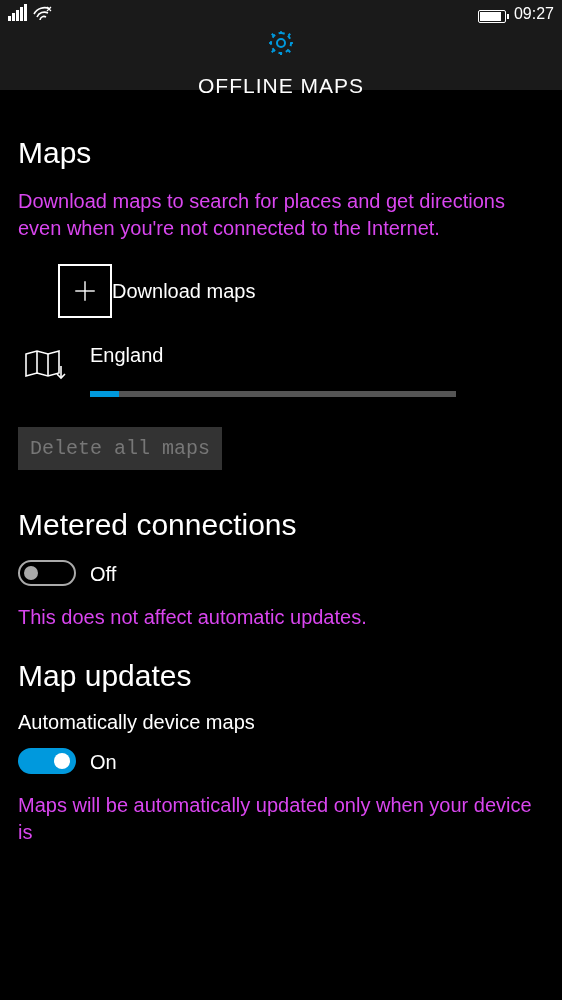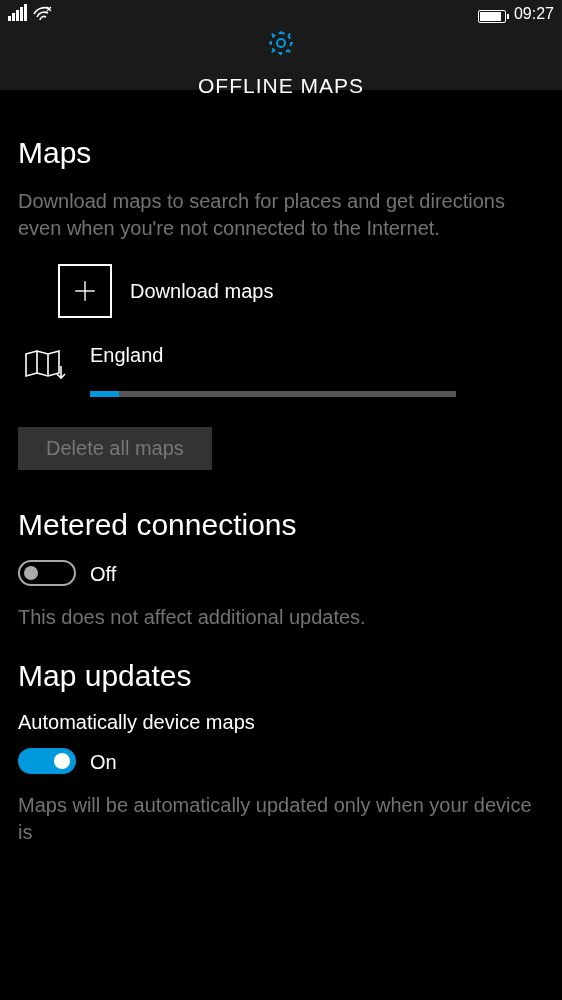--- a/index.html
+++ b/index.html
@@ -46,45 +46,46 @@
     padding: 0 14px;
     gap: 16px;
     flex-direction: column;
   }
   .header-title { font-size: 21px; letter-spacing: 1px; font-weight: 400; }
 
   
   .content { padding: 22px 18px 0 18px; }
   h1.section { font-size: 30px; font-weight: 300; margin-top: 28px; margin-bottom: 18px; }
   h1.section.first { margin-top: 24px; }
-  .desc { font-size: 20px; line-height: 1.35; color: #737373; margin-bottom: 22px; }
-
-  
-  .dl-row { display: flex; align-items: center; gap: 18px; margin-bottom: 26px; padding-left: 40px; }
+  .desc { font-size: 20px; line-height: 1.35; color: #d946ef; margin-bottom: 22px; }
+
+  
+  .dl-row { display: flex; align-items: center; margin-bottom: 26px; padding-left: 40px; }
   .plus-box {
     width: 54px; height: 54px; border: 2px solid #fff;
     display: flex; align-items: center; justify-content: center;
   }
   .dl-label { font-size: 20px; }
 
   
   .map-row { display: flex; align-items: flex-start; gap: 18px; margin-bottom: 30px; }
   .map-icon-slot { width: 54px; display:flex; justify-content:center; padding-top:4px; }
   .map-body { flex: 1; }
   .map-name { font-size: 20px; margin-bottom: 24px; }
   .progress-track {
     height: 6px; background: #555; width: 366px; position: relative;
   }
   .progress-fill { position:absolute; left:0; top:0; bottom:0; background:#0099dd; }
 
   
   .delete-btn {
     background: #333; color: #777; font-size: 20px;
-    padding: 10px 28px; border: none; display: inline-block;
+    padding: 10px 12px; border: none; display: inline-block;
     margin-bottom: 10px;
+    font-family: Liberation Mono, monospace;
   }
 
   
   .toggle-row { display: flex; align-items: flex-end; gap: 14px; margin: 14px 0 18px 0; }
   .toggle {
     width: 58px; height: 26px; border: 2px solid #aaa; border-radius: 14px;
     position: relative; background: transparent;
   }
   .toggle .knob {
     position: absolute; width: 14px; height: 14px; border-radius: 50%;
@@ -179,21 +180,21 @@
   
   <h1 class="section">Metered connections</h1>
 
   <div class="toggle-row">
     <div class="toggle">
         <div class="knob"></div>
       </div>
     <span class="toggle-label">Off</span>
   </div>
 
-  <p class="desc">This does not affect additional updates.</p>
+  <p class="desc">This does not affect automatic updates.</p>
 
   
   <h1 class="section">Map updates</h1>
   <p class="sub-label">Automatically device maps</p>
 
   <div class="toggle-row">
     <div class="toggle on">
         <div class="knob"></div>
       </div>
     <span class="toggle-label">On</span>

